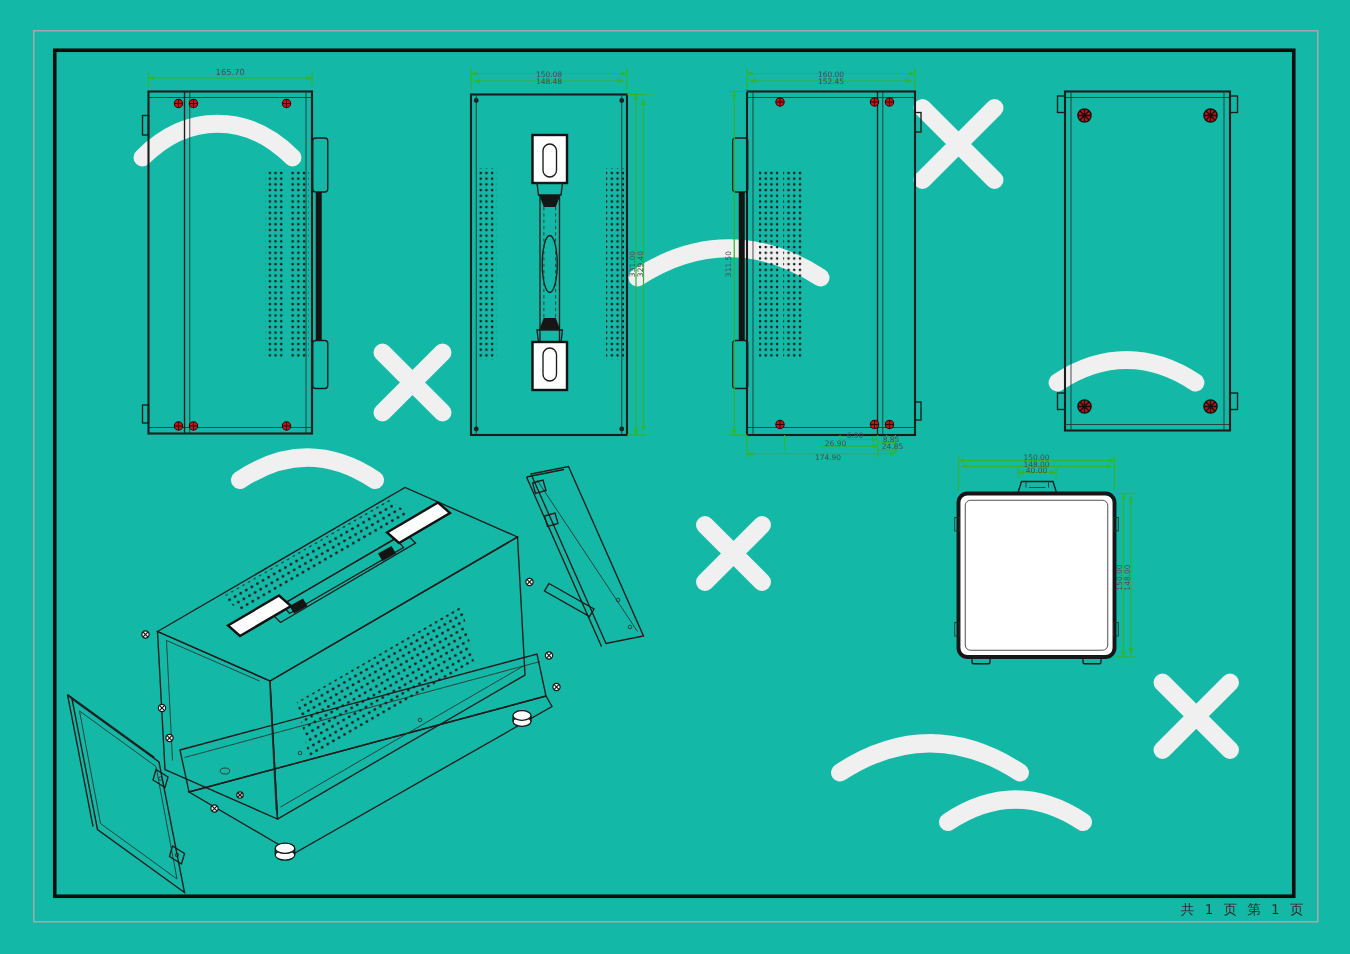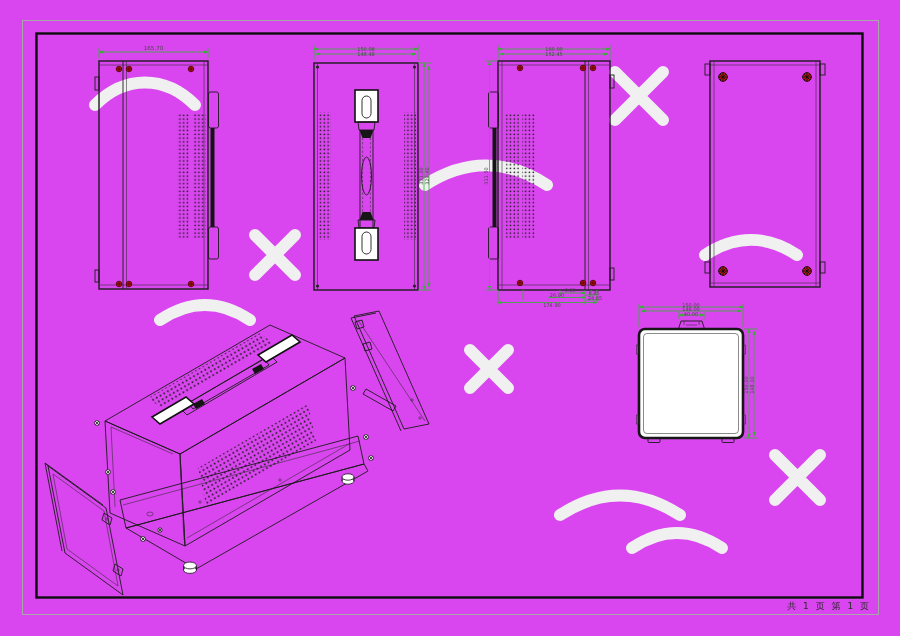--- a/index.html
+++ b/index.html
@@ -1,16 +1,16 @@
 <!DOCTYPE html>
 <html><head>
 <meta charset="utf-8">
 <style>
   html,body{margin:0;padding:0;background:#fff;}
-  #sheet{position:relative;width:900px;height:636px;background:#d946ef;overflow:hidden;
+  #sheet{position:relative;width:900px;height:636px;background:#14b8a6;overflow:hidden;
          font-family:"Liberation Sans", sans-serif;}
   svg{position:absolute;left:0;top:0;}
   .ln{stroke:#1c1c1c;stroke-width:0.9;fill:none;}
   .lnb{stroke:#1c1c1c;stroke-width:1.4;fill:none;}
   .lnt{stroke:#2a2a2a;stroke-width:0.55;fill:none;}
   .fwb{fill:#ffffff;stroke:#111111;stroke-width:1.6;}
   .dim{stroke:#2fb52f;stroke-width:0.8;fill:none;}
   .dtx{font-family:"DejaVu Sans", sans-serif;font-size:5.6px;fill:#4a4a4a;}
   .dtx2{font-family:"DejaVu Sans", sans-serif;font-size:5px;fill:#4a4a4a;}
   .wm{stroke:#f0f0f0;stroke-width:12;fill:none;stroke-linecap:round;}

